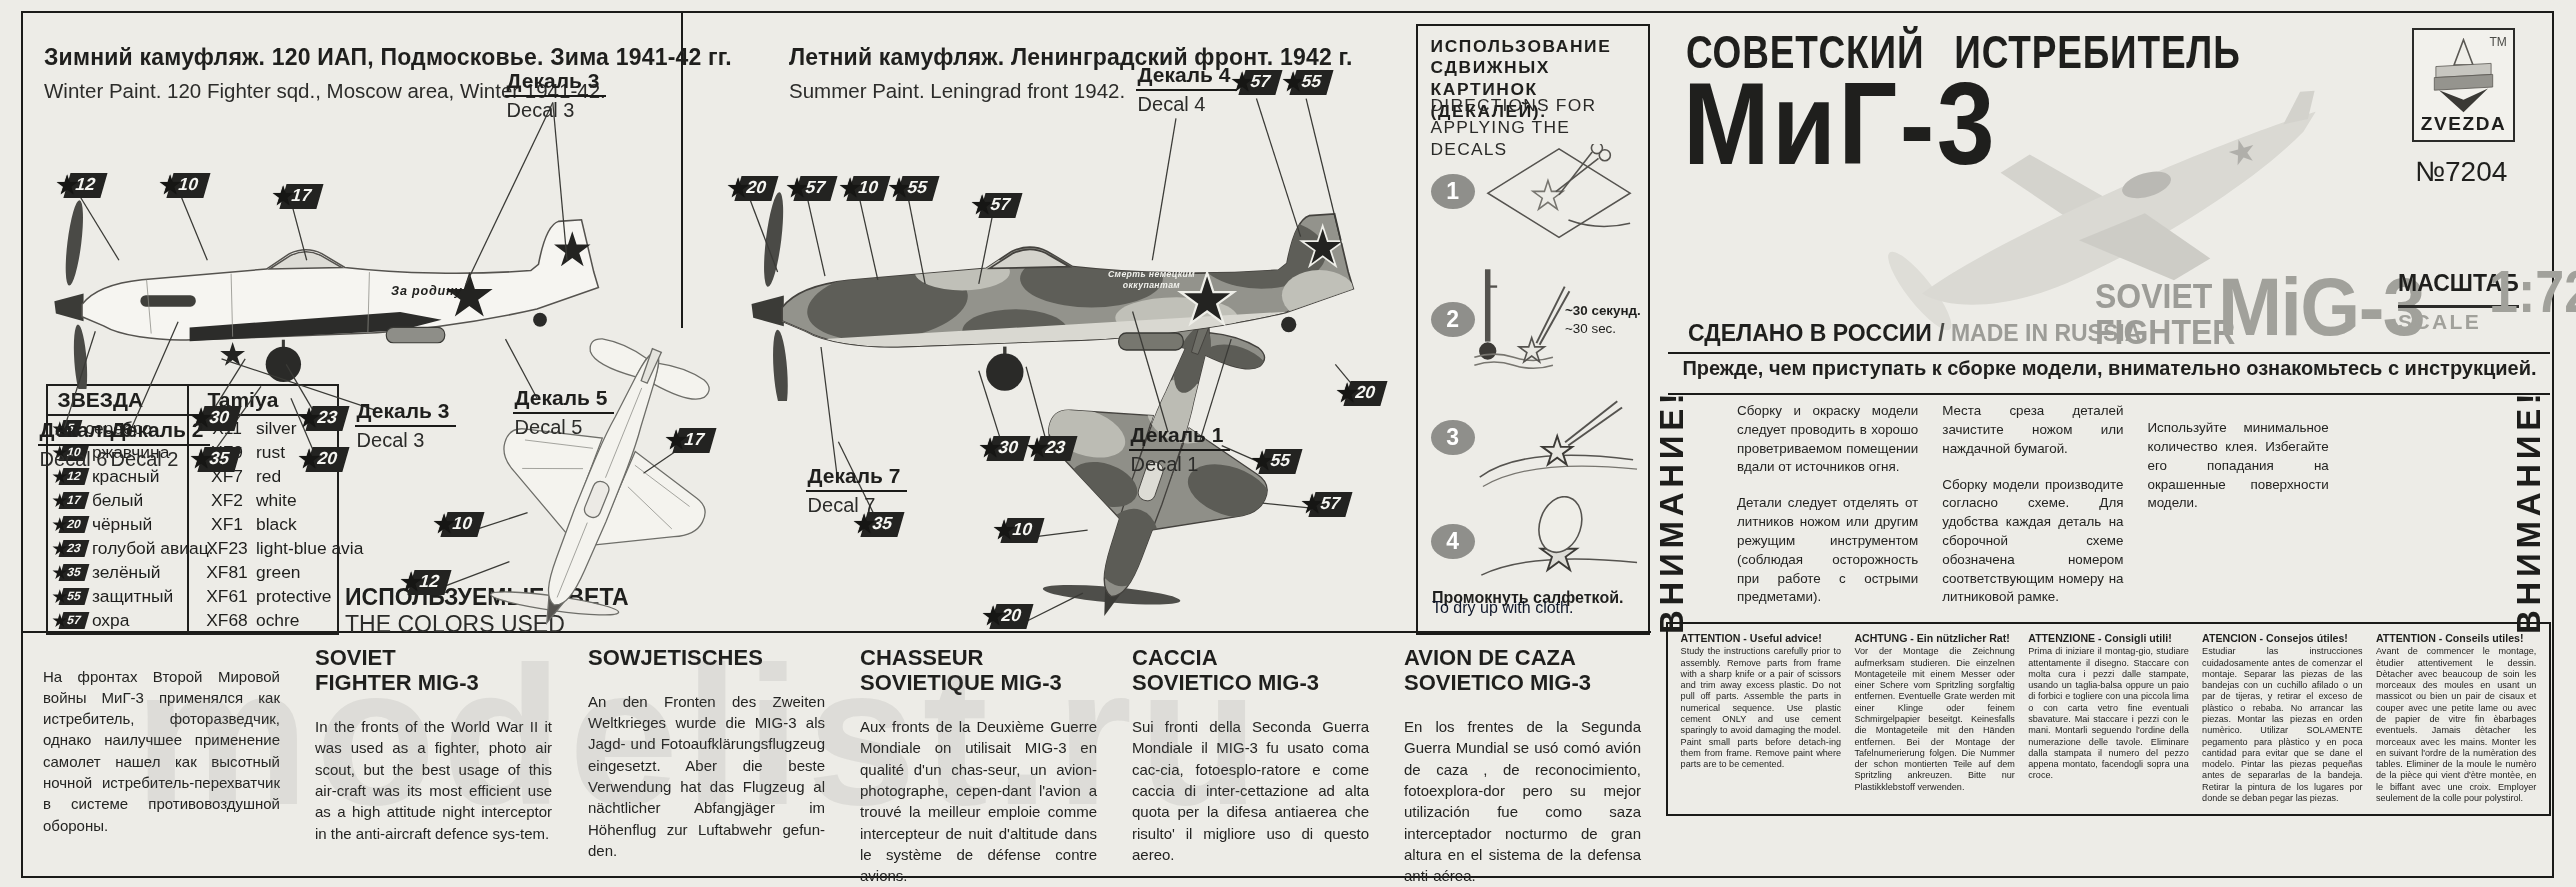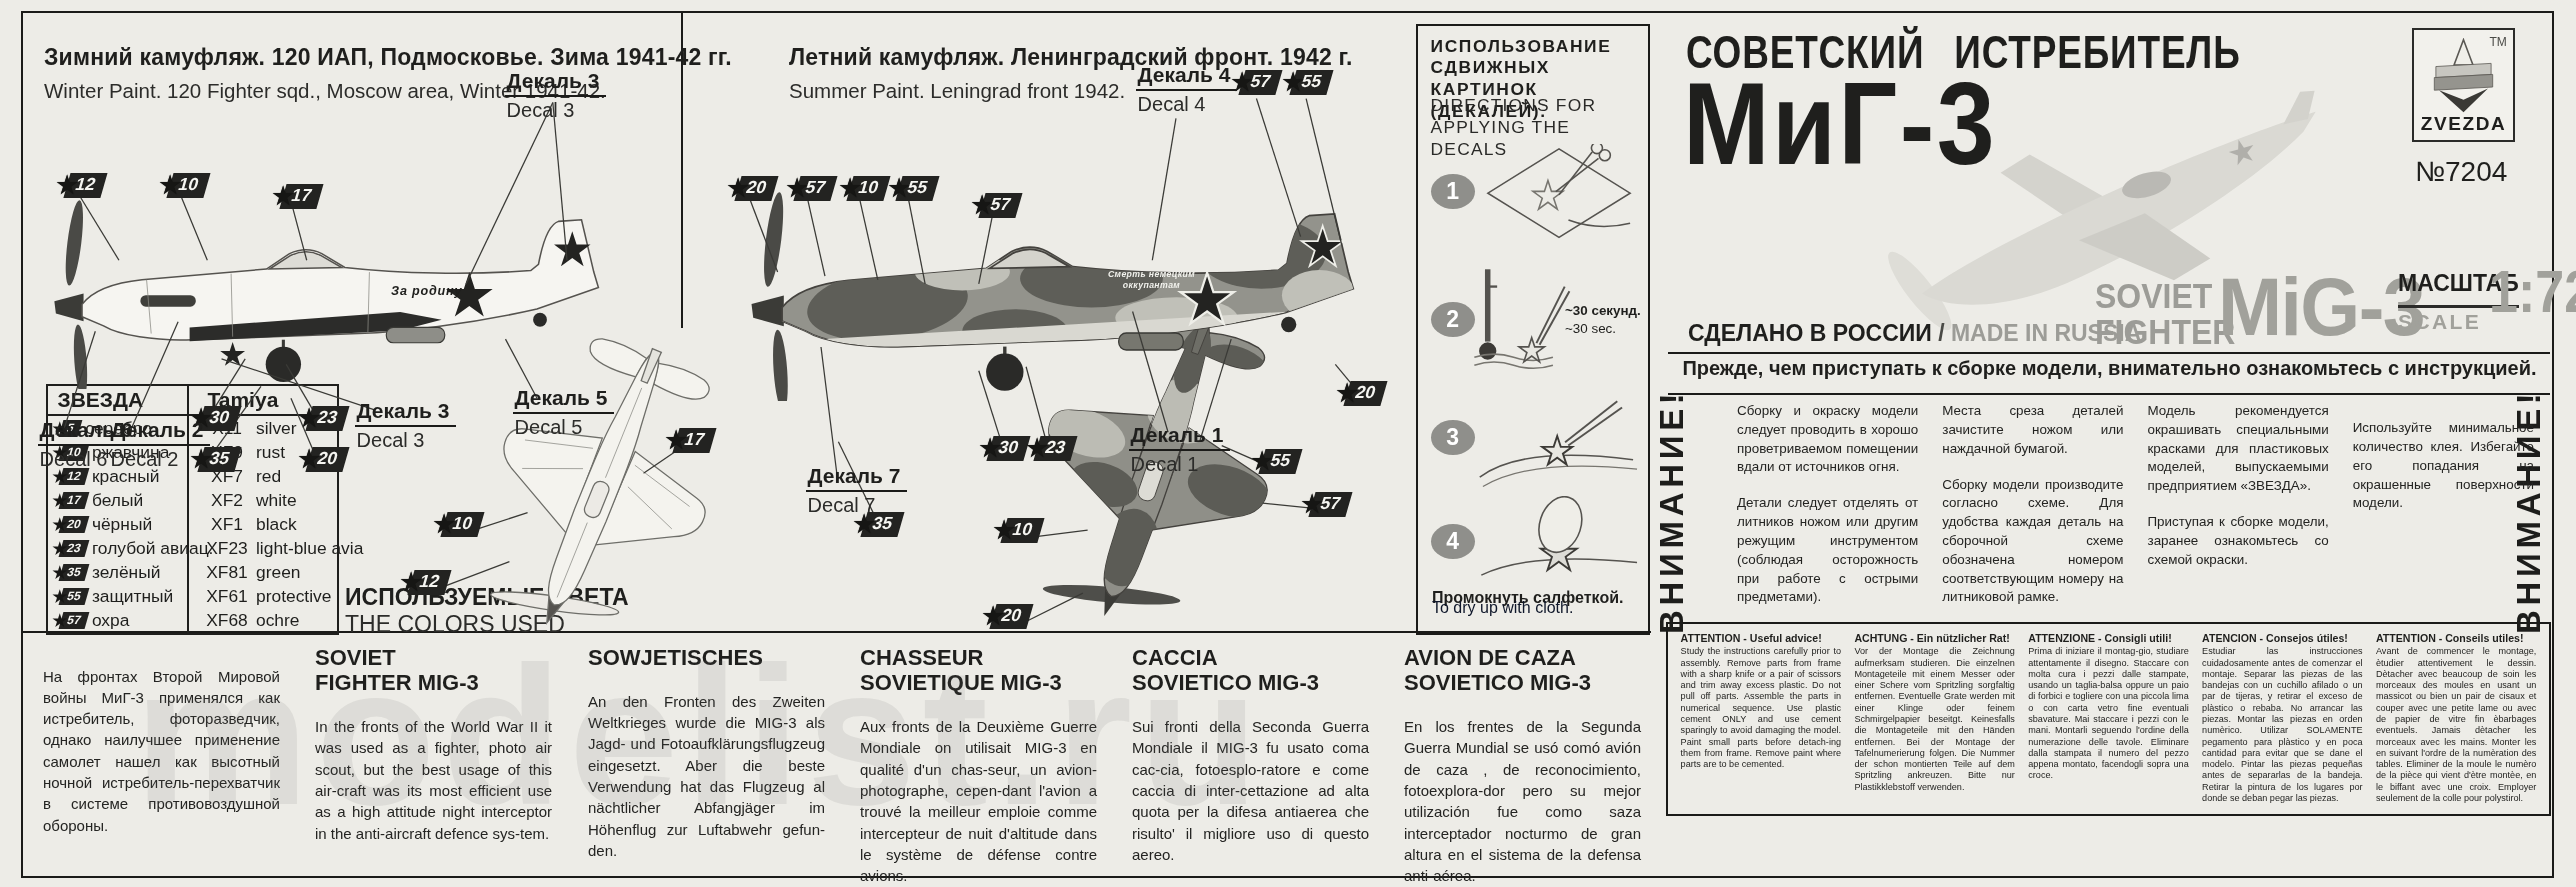--- a/index.html
+++ b/index.html
@@ -633,24 +633,20 @@
   <div id="ru-cols">
     <div>
       <div class="p1">Сборку и окраску модели следует проводить в хорошо проветриваемом помещении вдали от источников огня.</div>
         <div class="p2">Детали следует отделять от литников ножом или другим режущим инструментом (соблюдая осторожность при работе с острыми предметами).</div>
       </div>
     <div>
       <div class="p1">Места среза деталей зачистите ножом или наждачной бумагой.</div>
         <div class="p2">Сборку модели производите согласно схеме. Для удобства каждая деталь на сборочной схеме обозначена номером соответствующим номеру на литниковой рамке.</div>
       </div>
     <div>
-      <div class="p1">Модель рекомендуется окрашивать специальными красками для пластиковых моделей, выпускаемыми предприятием «ЗВЕЗДА».</div>
-        <div class="p2">Приступая к сборке модели, заранее ознакомьтесь со схемой окраски.</div>
-      </div>
-    <div>
         <div class="p2">Используйте минимальное количество клея. Избегайте его попадания на окрашенные поверхности модели.</div>
       </div>
   </div>
 
   <div id="att-box">
     <div>
       <div class="head">ATTENTION - Useful advice!</div>
       <div class="body">Study the instructions carefully prior to assembly. Remove parts from frame with a sharp knife or a pair of scissors and trim away excess plastic. Do not pull off parts. Assemble the parts in numerical sequence. Use plastic cement ONLY and use cement sparingly to avoid damaging the model. Paint small parts before detach-ing them from frame. Remove paint where parts are to be cemented.</div>
       </div>
     <div>

